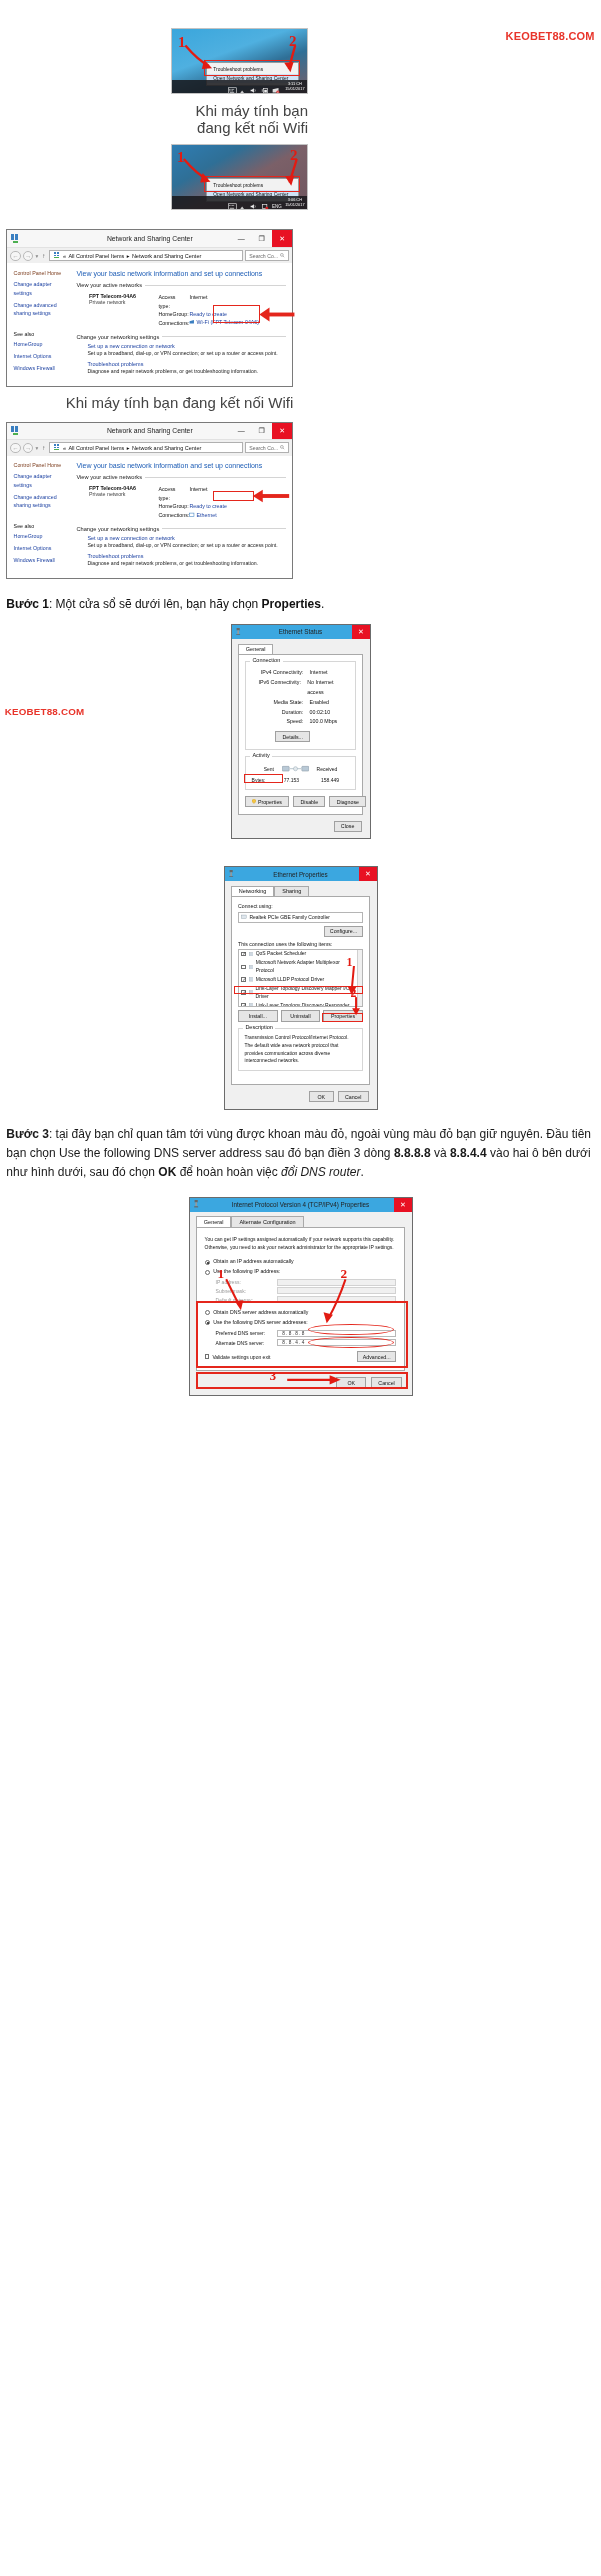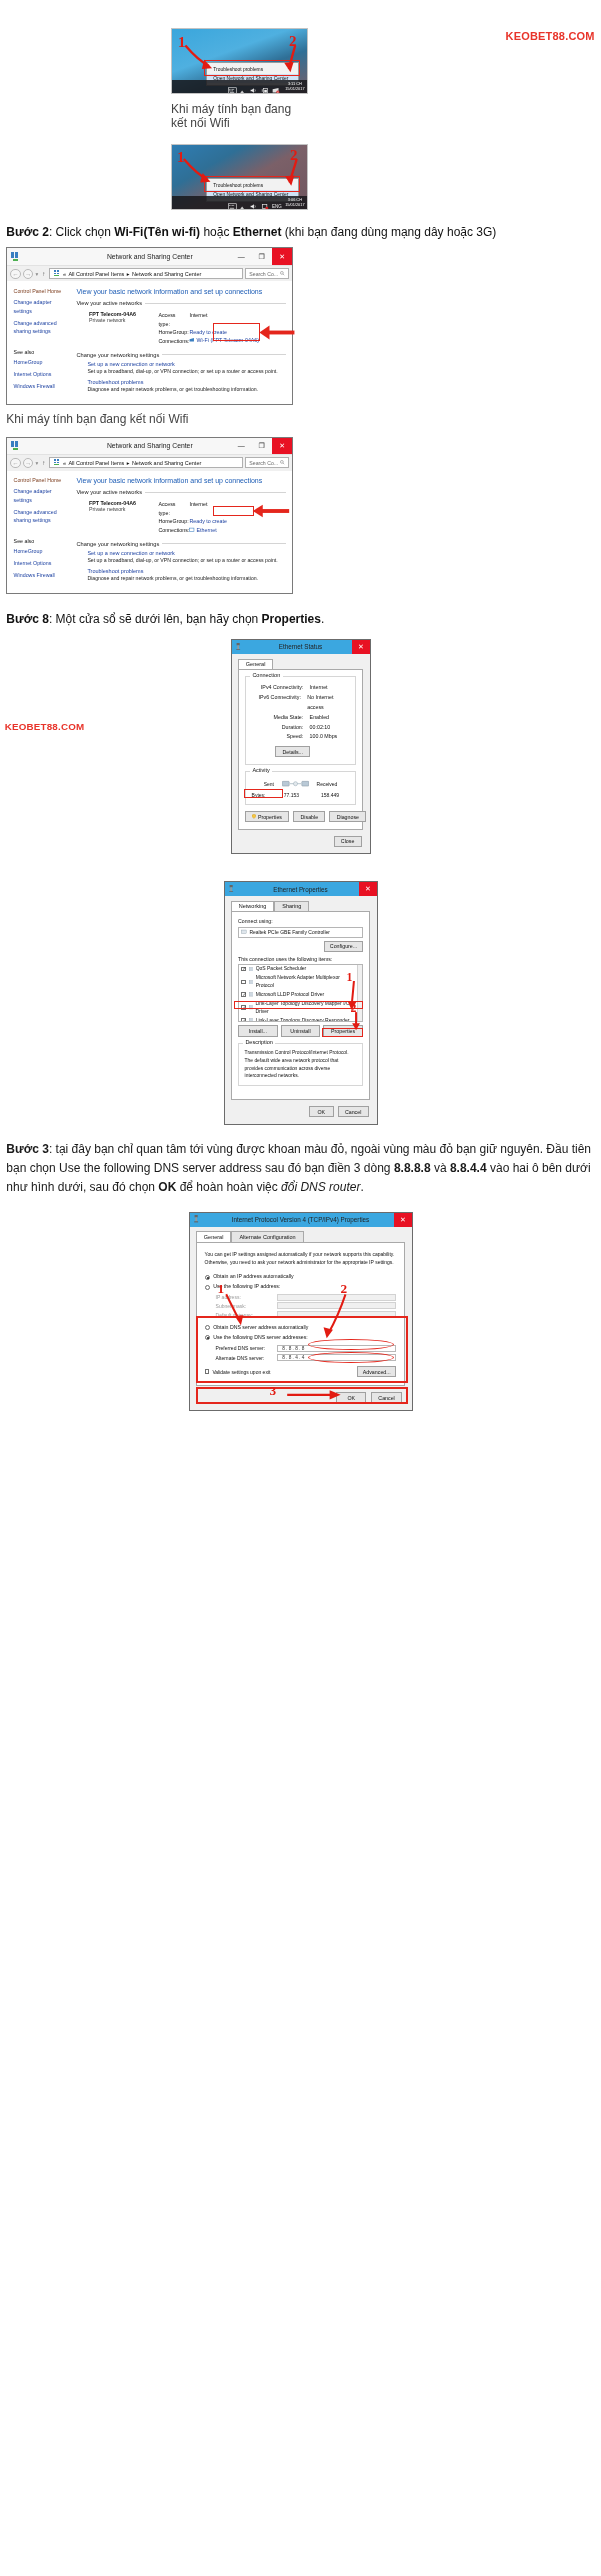--- a/index.html
+++ b/index.html
@@ -14,21 +14,21 @@
   .page { width:601px; position:relative; padding:0 0 23.5px 0; }
 
   
   .para { font-size:12px; line-height:1.55; color:#1a1a1a; padding:0 6.3px; margin:0 0 4.7px 0; }
   .para b, .b { font-weight:bold; }
   .para i, .i { font-style:italic; }
   .h-step { font-size:12px; line-height:1.5; color:#111; padding:0 6.3px; margin:0; font-weight:normal; }
   .spacer-8 { height:6.3px; }
   .spacer-14 { height:11px; }
   .spacer-20 { height:15.7px; }
-  .caption { font-size:12px; color:#444; text-align:left; margin:4.7px 0 0 0; }
+  .caption { font-size:15px; color:#444; text-align:right; margin:4.7px 0 0 0; }
 
   .watermark {
     position:absolute; font-weight:bold; color:#e8342a;
     letter-spacing:0.2px; font-family:"Liberation Sans", sans-serif;
   }
 
   
   .tray-shot { width:137px; height:66px; position:relative; overflow:hidden; border:0.8px solid #c3c3c3; }
   .tray-shot .sky { position:absolute; inset:0; background:linear-gradient(160deg,#3aa6dc 0%,#4fb0e0 38%,#2f6f96 62%,#7a5f66 100%); }
   .tray-shot.v2 .sky { background:linear-gradient(150deg,#2f7db3 0%,#2f6f96 30%,#7b6068 55%,#6f565f 100%); }
@@ -250,23 +250,20 @@
     <svg class="arrow-red" style="left:165px;top:20.4px;" width="149" height="63" viewBox="0 0 190 80">
       <path d="M24 10 C36 24, 46 32, 54 36" stroke="#e21b12" stroke-width="3" fill="none"></path>
       <path d="M48 28 L58 39 L45 40 Z" fill="#e21b12"></path>
       <path d="M168 10 C164 24, 161 32, 159 40" stroke="#e21b12" stroke-width="3" fill="none"></path>
       <path d="M153 32 L161 44 L165 31 Z" fill="#e21b12"></path>
     </svg>
     <div class="num-red" style="left:177px;top:19px;">1</div>
     <div class="num-red" style="left:290px;top:17.3px;">2</div>
   </div>
 
-  <div class="h-step">
-    <b>Bước 2</b><span>: </span><span>Click chọn </span><b>Wi-Fi(Tên wi-fi)</b><span> hoặc </span><b>Ethernet</b><span> (khi bạn đang dùng mạng dây hoặc 3G)</span>
-  </div>
   <div class="spacer-8"></div>
 
   <div class="win" style="width:287px;margin:0 6.3px;position:relative;">
     <div class="win-title">
       <span class="win-ico">
           <i></i>
           <i></i>
           <i></i>
           <i></i>
           <i></i>
@@ -462,21 +459,21 @@
     <div class="redbox" style="left:206px;top:68px;width:41px;height:10.2px;"></div>
     <svg style="position:absolute;left:243px;top:66px;" width="41" height="14" viewBox="0 0 52 18">
       <path d="M50 9 L14 9" stroke="#e4261c" stroke-width="5"></path>
       <path d="M16 1 L3 9 L16 17 Z" fill="#e4261c"></path>
     </svg>
   </div>
 
   <div class="spacer-20"></div>
 
   <div class="h-step">
-    <b>Bước 8</b><span>: </span><span>Một cửa sổ sẽ dưới lên, bạn hãy chọn </span><b>Properties</b><span>.</span>
+    <b>Bước 1</b><span>: </span><span>Một cửa sổ sẽ dưới lên, bạn hãy chọn </span><b>Properties</b><span>.</span>
   </div>
   <div class="spacer-14"></div>
 
   <div style="position:relative;">
     <div class="watermark" style="left:4.7px;top:82px;font-size:9.8px;">KEOBET88.COM</div>
 
     <div class="dlg" style="width:140px;margin:0 auto;">
       <div class="dlg-title">
         <span style="margin-left:3.1px">
           <svg width="6.3" height="7.8" viewBox="0 0 8 10">

